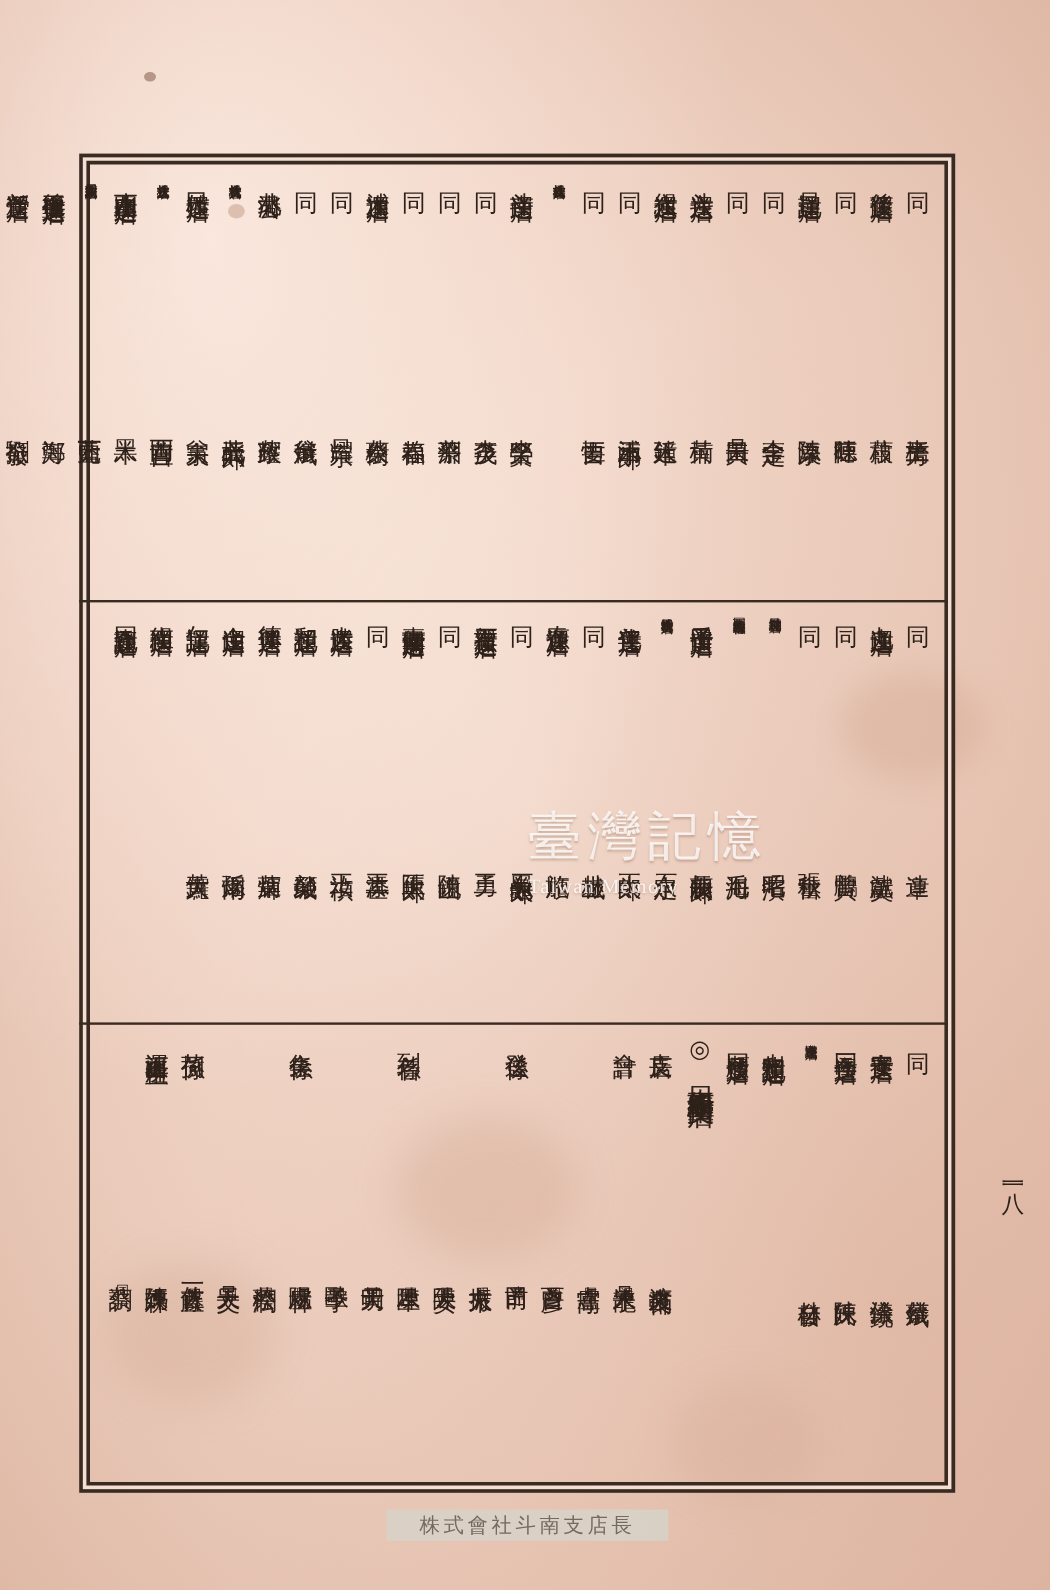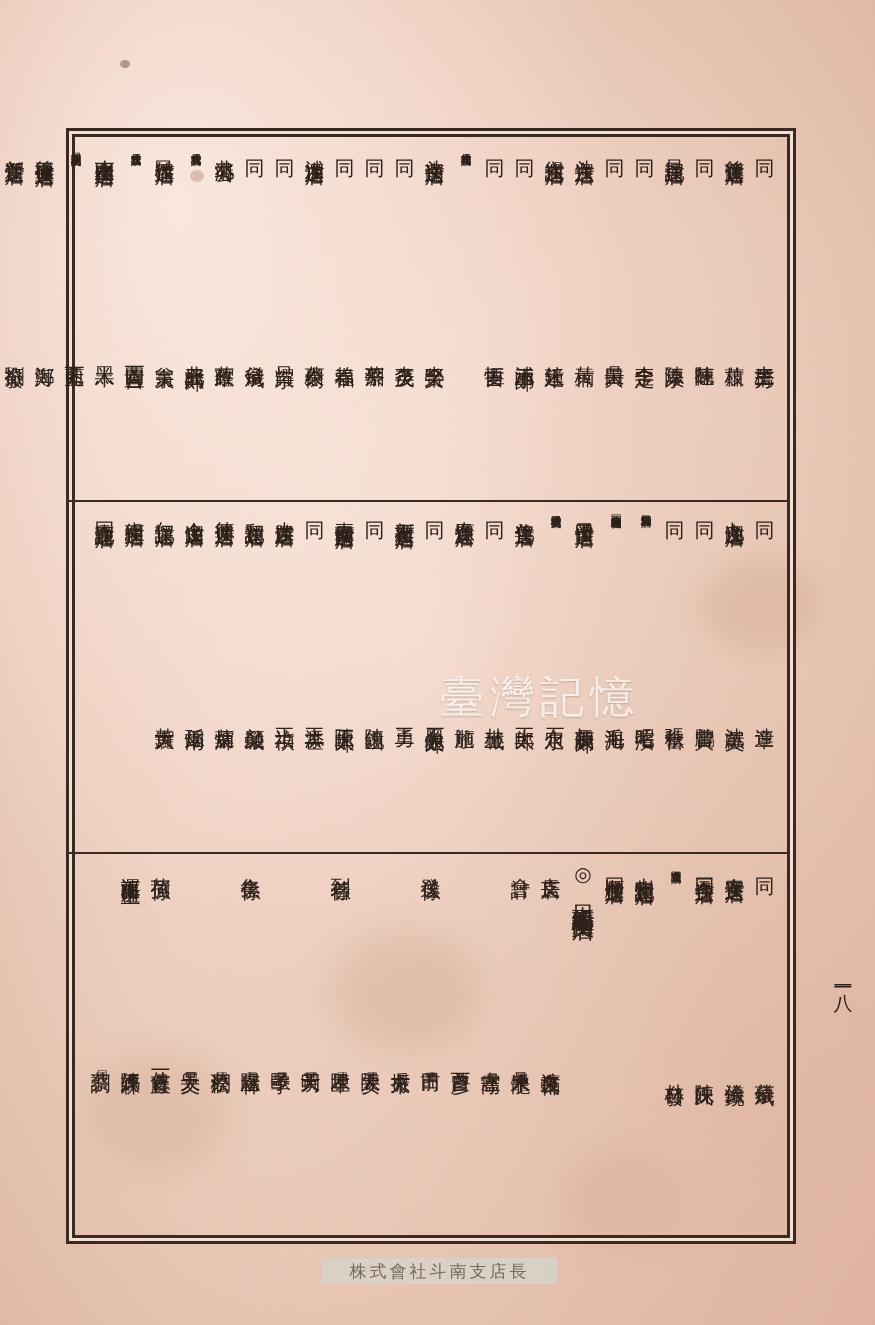--- a/index.html
+++ b/index.html
@@ -430,16 +430,17 @@
       <div class="colwrap">
         <div class="col nm" style="height: 170px; overflow: hidden;"></div>
         <div class="col person" style="margin-top: 24px;">蔡調</div>
         <div class="col nm small" style="margin-top: 4px;">同</div>
       </div>
     </div>
 </div>
 
 <div class="wm">
   <div class="cn">臺灣記憶</div>
+  <div class="en">Taiwan Memory</div>
 </div>
 
 <div class="pagenum">一一八</div>
 <div class="libstamp">株式會社斗南支店長</div>
 
 </body></html>

